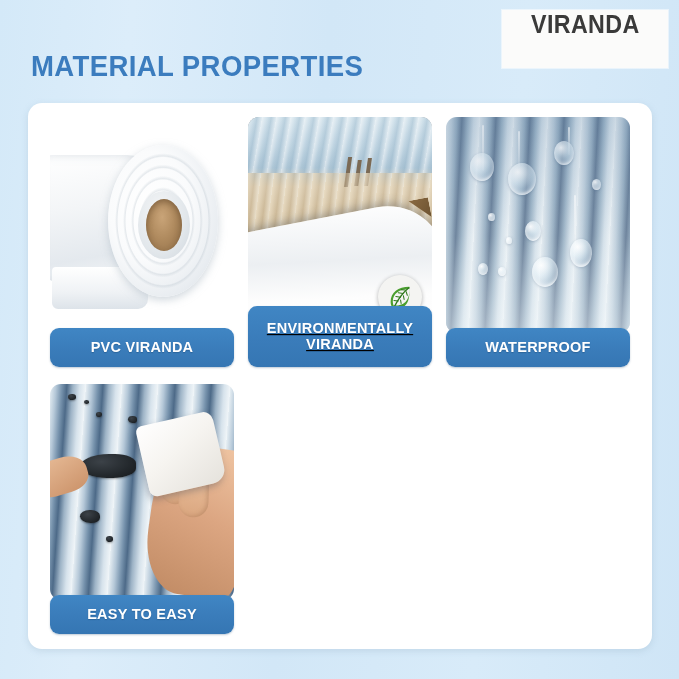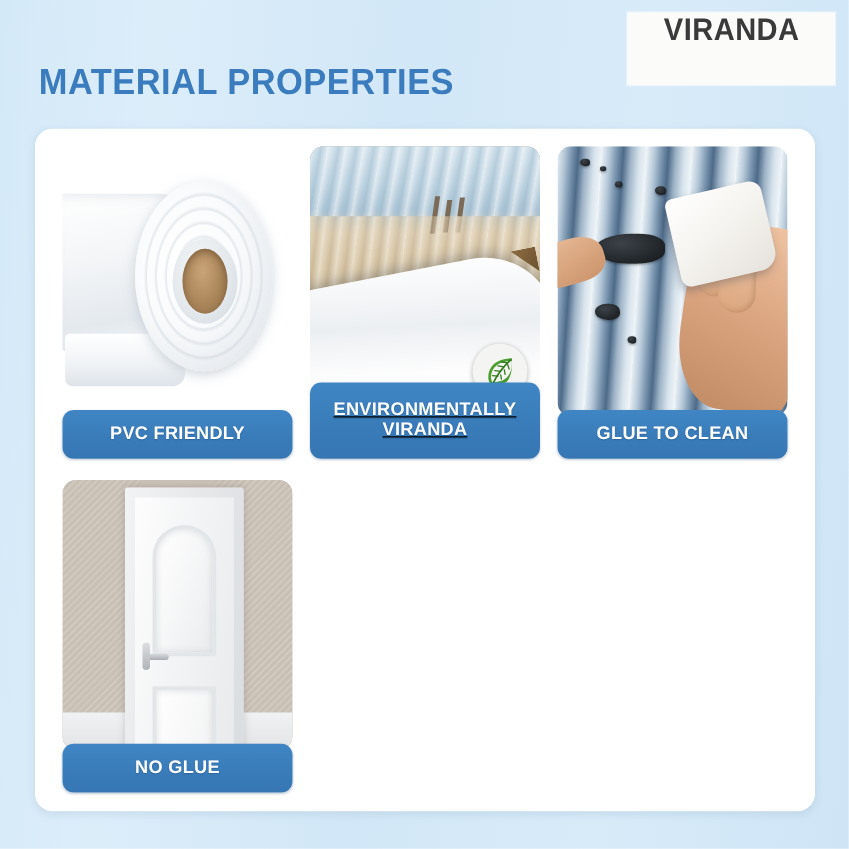--- a/index.html
+++ b/index.html
@@ -344,21 +344,21 @@
         <div class="sc-roll">
           <div class="roll-sheet"></div>
           <div class="roll-tail"></div>
           <div class="roll-body"></div>
           <div class="roll-rings"></div>
           <div class="roll-core-out"></div>
           <div class="roll-core-in"></div>
         </div>
       </div>
       <div class="card-label">
-        <span>PVC FRIENDLY</span>
+        <span>PVC VIRANDA</span>
       </div>
     </div>
 
     <div class="card">
       <div class="card-photo">
         <div class="sc-env">
           <div class="env-beach">
             <div class="env-pier">
               <i></i>
                 <i></i>
@@ -382,58 +382,63 @@
             </svg>
           </div>
         </div>
       </div>
       <div class="card-label two-line">
         <span><span>ENVIRONMENTALLY</span><br><span>VIRANDA</span></span>
       </div>
     </div>
 
 
+    <div class="card">
+      <div class="card-photo">
+        <div class="sc-water">
+          <div class="streak" style="left:36px;top:8px;height:46px;"></div>
+          <div class="streak" style="left:72px;top:14px;height:36px;"></div>
+          <div class="streak" style="left:122px;top:10px;height:28px;"></div>
+          <div class="streak" style="left:128px;top:78px;height:40px;"></div>
+          <div class="drop" style="left:24px;top:36px;width:24px;height:28px;"></div>
+          <div class="drop" style="left:62px;top:46px;width:28px;height:32px;"></div>
+          <div class="drop" style="left:108px;top:24px;width:20px;height:24px;"></div>
+          <div class="drop" style="left:79px;top:104px;width:16px;height:20px;"></div>
+          <div class="drop" style="left:124px;top:122px;width:22px;height:28px;"></div>
+          <div class="drop" style="left:86px;top:140px;width:26px;height:30px;"></div>
+          <div class="drop" style="left:32px;top:146px;width:10px;height:12px;"></div>
+          <div class="drop" style="left:52px;top:150px;width:8px;height:9px;"></div>
+          <div class="drop" style="left:42px;top:96px;width:7px;height:8px;"></div>
+          <div class="drop" style="left:60px;top:120px;width:6px;height:7px;"></div>
+          <div class="drop" style="left:146px;top:62px;width:9px;height:11px;"></div>
+        </div>
+      </div>
+      <div class="card-label">
+        <span>WATERPROOF</span>
+      </div>
+    </div>
 
     <div class="card">
       <div class="card-photo">
         <div class="sc-clean">
           <div class="stain" style="left:18px;top:10px;width:8px;height:6px;"></div>
           <div class="stain" style="left:34px;top:16px;width:5px;height:4px;"></div>
           <div class="stain" style="left:46px;top:28px;width:6px;height:5px;"></div>
           <div class="stain" style="left:78px;top:32px;width:9px;height:7px;"></div>
           <div class="stain" style="left:30px;top:70px;width:56px;height:24px;border-radius:58% 42% 46% 54%;"></div>
           <div class="stain" style="left:30px;top:126px;width:20px;height:13px;"></div>
           <div class="stain" style="left:56px;top:152px;width:7px;height:6px;"></div>
           <div class="clean-hand">
               <i></i>
               <i></i>
             </div>
           <div class="wipe"></div>
           <div class="clean-hand2"></div>
         </div>
       </div>
       <div class="card-label">
-        <span>GLUE TO CLEAN</span>
+        <span>EASY TO EASY</span>
       </div>
     </div>
 
-    <div class="card">
-      <div class="card-photo">
-        <div class="sc-door">
-          <div class="door-wall-l"></div>
-          <div class="door-wall-r"></div>
-          <div class="door-floor"></div>
-          <div class="door-frame">
-            <div class="door-leaf">
-              <div class="door-panel-top"></div>
-              <div class="door-panel-bot"></div>
-              <div class="door-handle"></div>
-            </div>
-          </div>
-        </div>
-      </div>
-      <div class="card-label">
-        <span>NO GLUE</span>
-      </div>
-    </div>
 
   </div>
 </div>
 
 </body></html>

